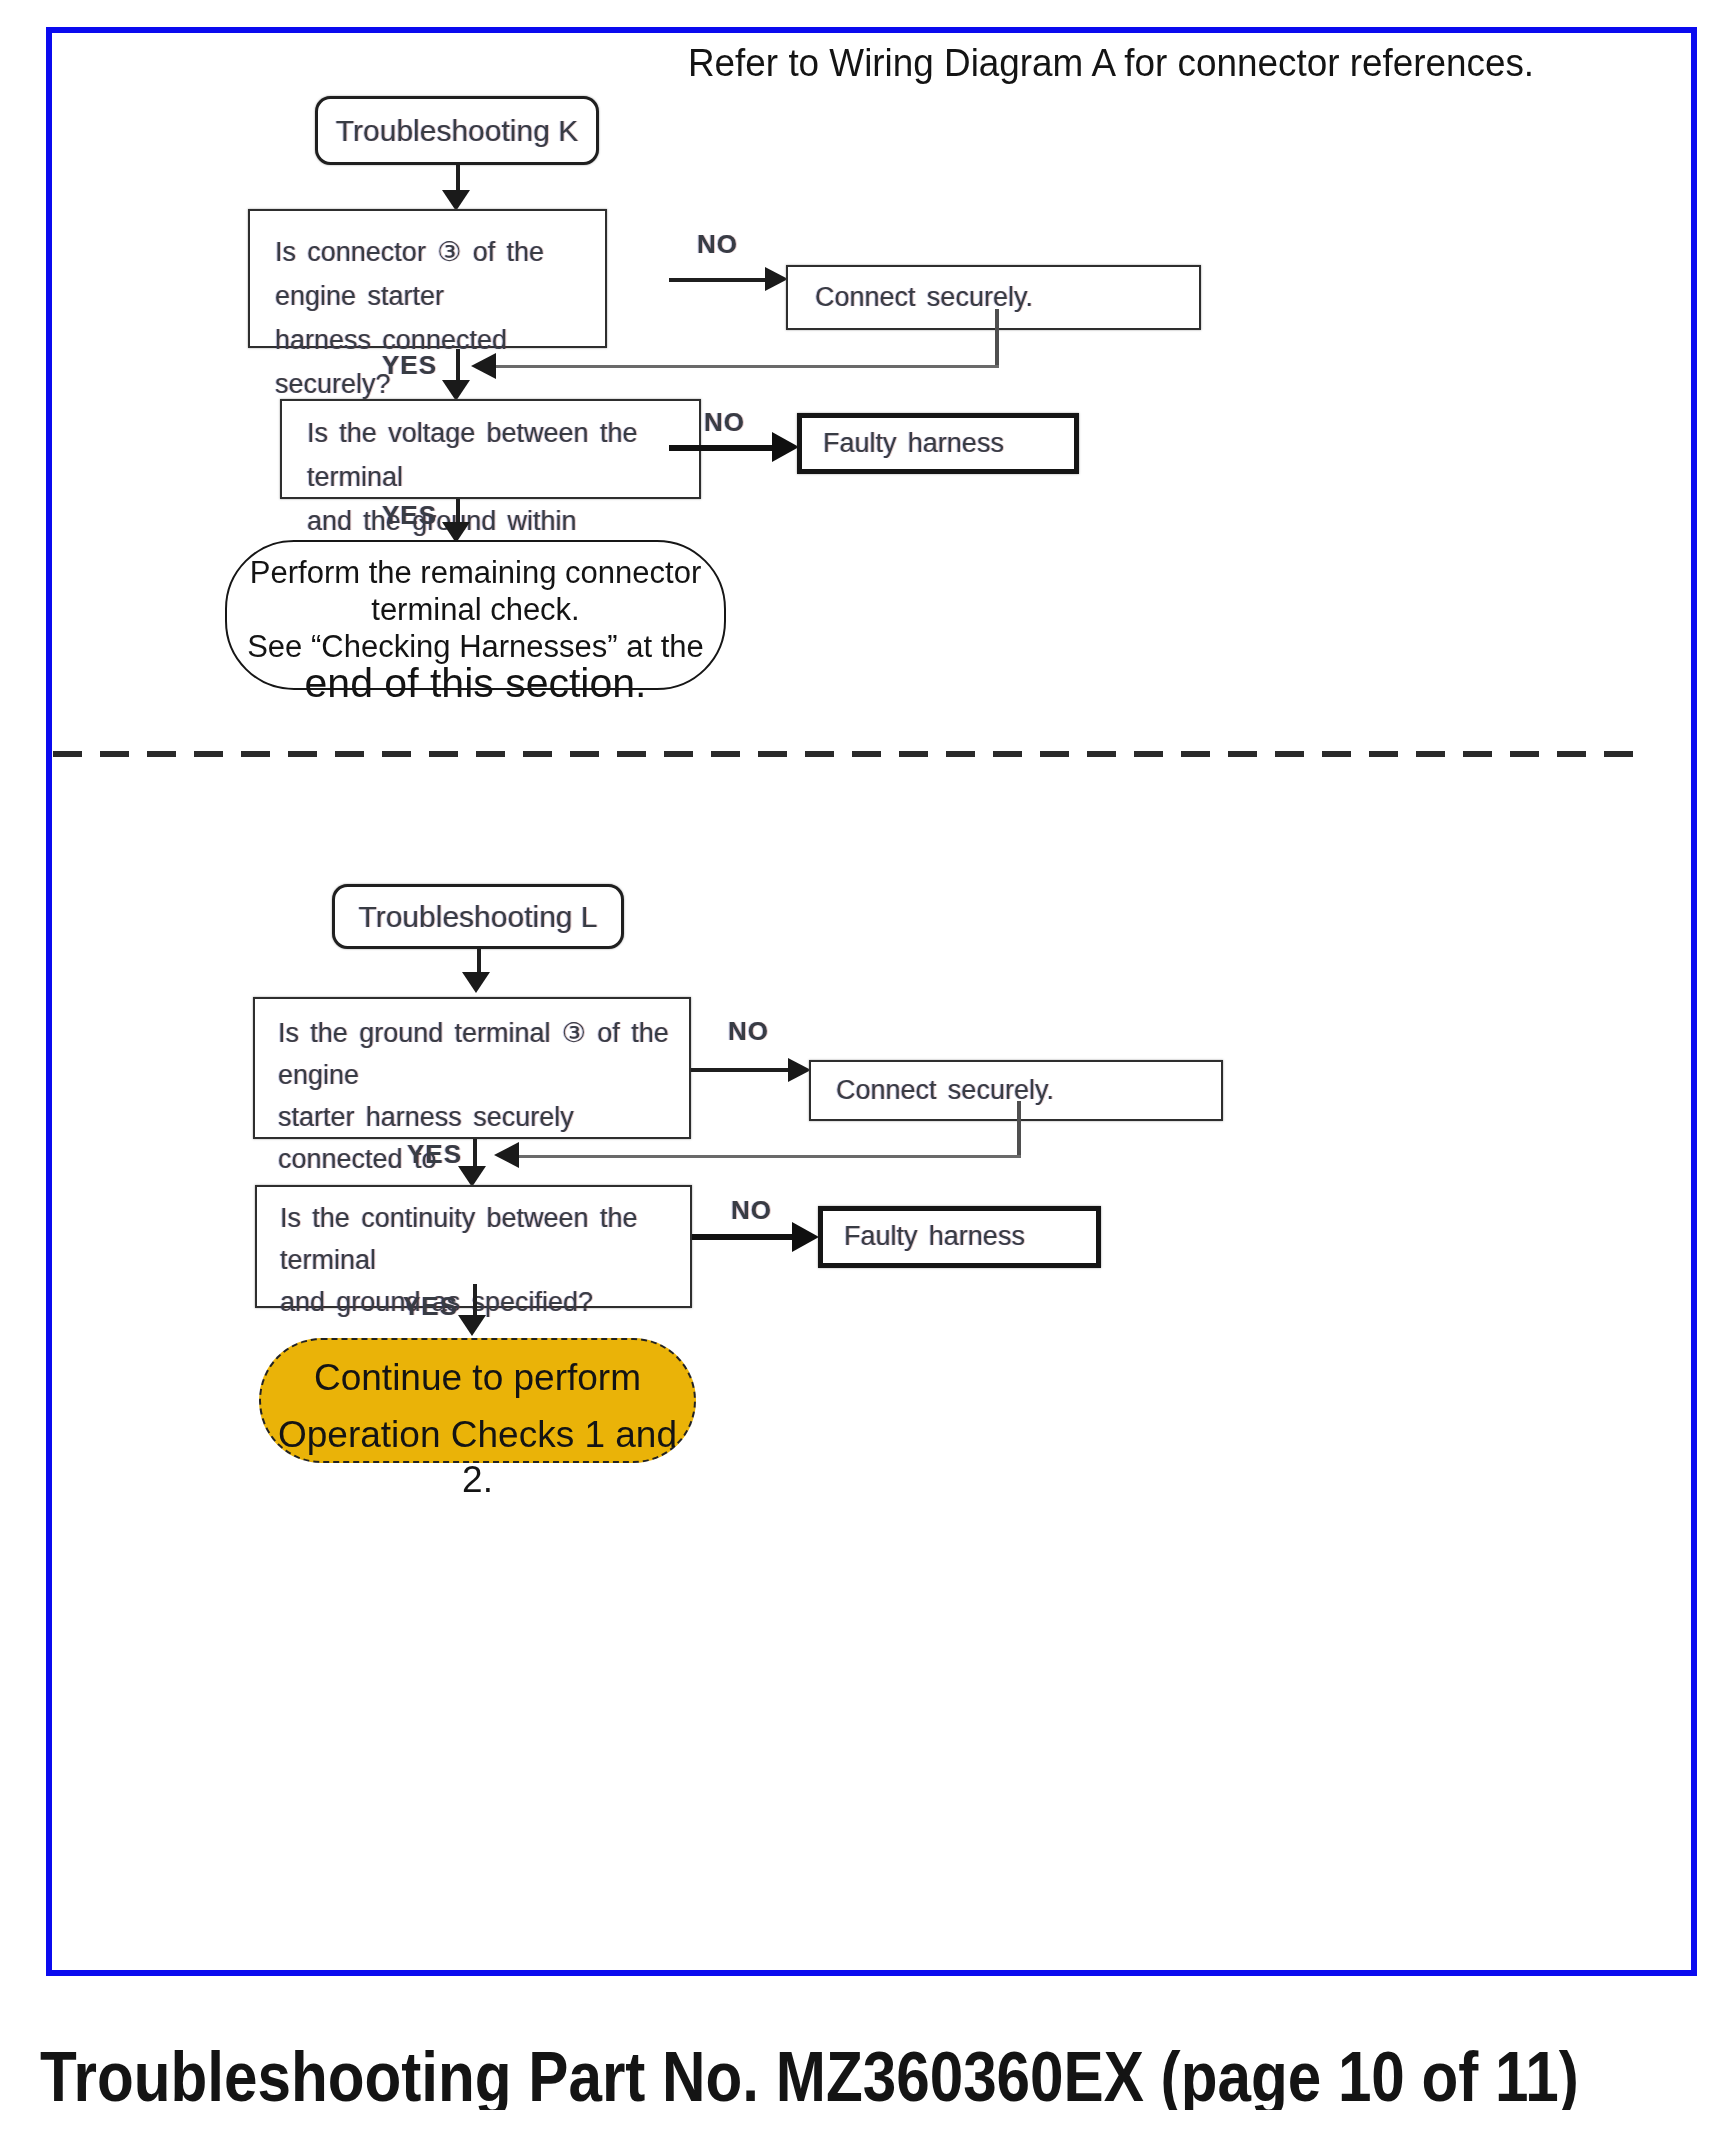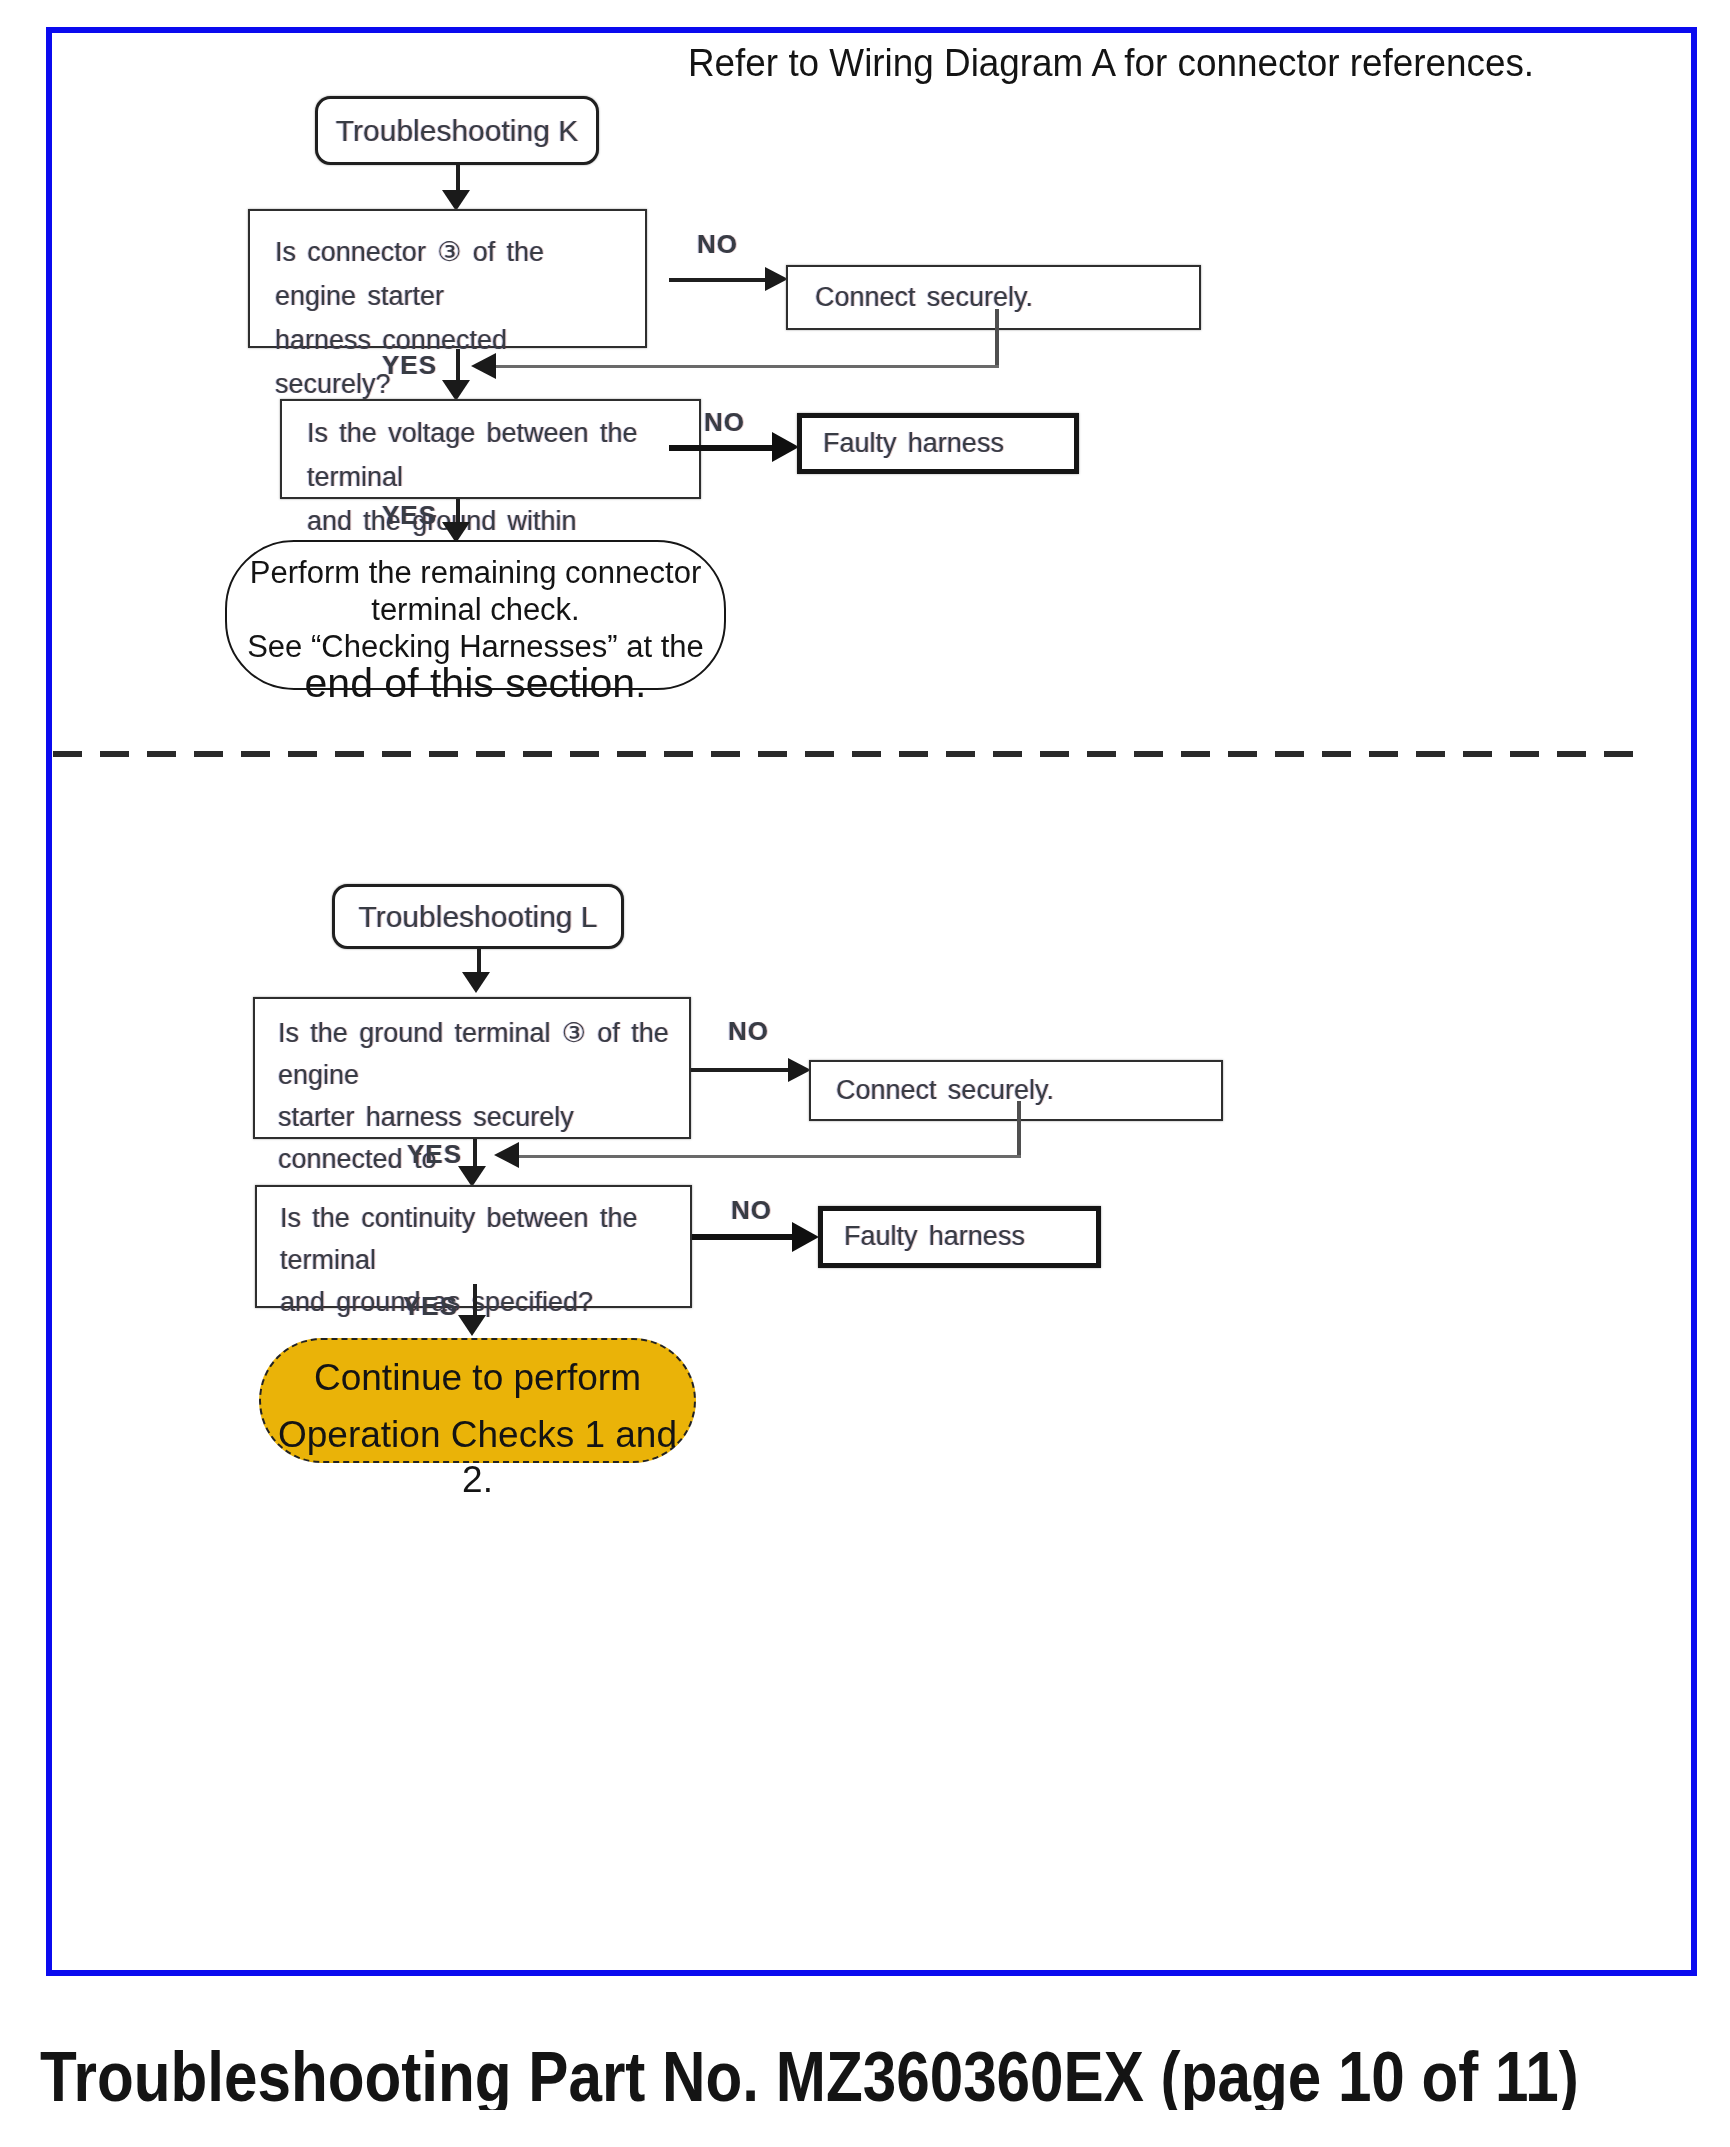--- a/index.html
+++ b/index.html
@@ -58,21 +58,21 @@
 
   <div>
 
     <div class="abs box pill" style="left:315px;top:96px;width:284px;height:69px;">
       <div class="scan-text pill-label" style="text-align:center;line-height:63px;">Troubleshooting K</div>
     </div>
 
     <div class="abs vline" style="left:456px;top:163px;height:31px;"></div>
     <div class="abs arr-down" style="left:442px;top:190px;"></div>
 
-    <div class="abs box decision" style="left:248px;top:209px;width:399px;height:139px;padding:19px 19px 4px 25px;">
+    <div class="abs box decision" style="left:248px;top:209px;width:359px;height:139px;padding:19px 19px 4px 25px;">
       <span class="scan-text qtext" style="display:block;">Is connector ③ of the engine starter</span>
       <span class="scan-text qtext" style="display:block;">harness connected securely?</span>
     </div>
 
     <div class="abs scan-text yn" style="left:697px;top:229px;">NO</div>
     <div class="abs hline" style="left:669px;top:278px;width:100px;"></div>
     <div class="abs arr-right" style="left:765px;top:267px;"></div>
 
     <div class="abs box action" style="left:786px;top:246px;width:415px;height:65px;padding-left:27px;">
       <span class="scan-text qtext" style="line-height:60px;">Connect securely.</span>

